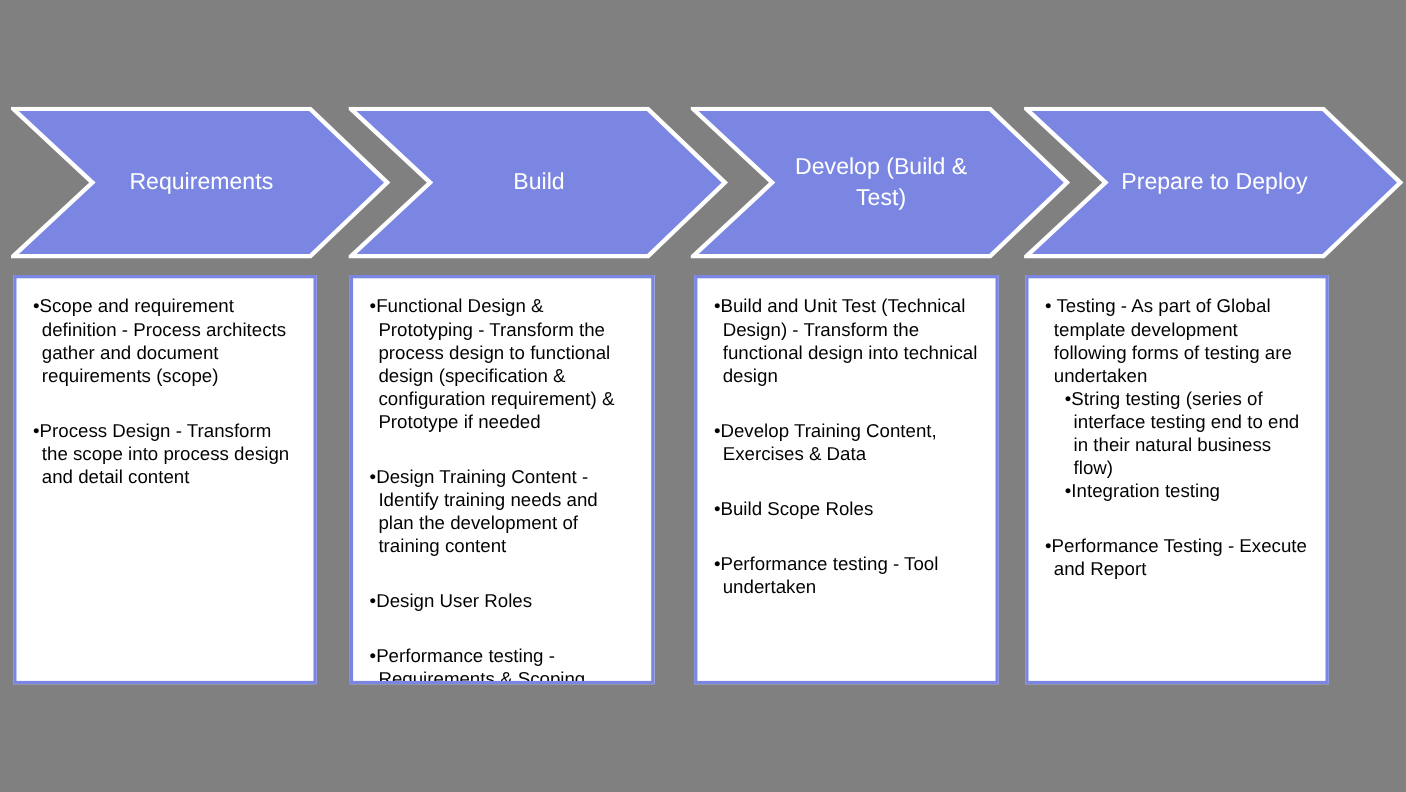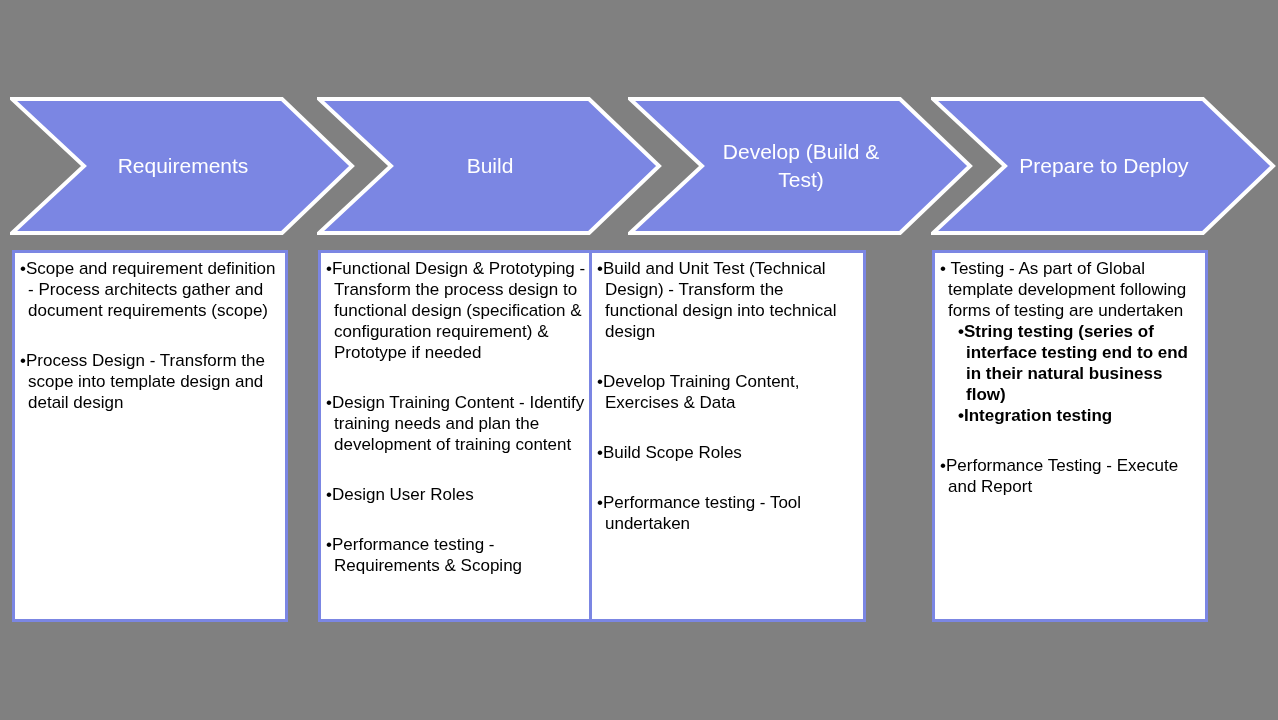--- a/index.html
+++ b/index.html
@@ -60,39 +60,38 @@
     border: 3px solid var(--box-border, #7B86E3);
     box-sizing: border-box;
     color: #000;
     font-size: 17px;
     line-height: 21px;
     padding: 5px 5px;
     overflow: hidden;
   }
   ul.bullets {
     list-style: none;
-    margin: 0;
+    margin: 10px;
     padding: 0;
   }
   .bullets li {
     padding-left: 8px;
     text-indent: -8px;
     margin: 0 0 29px 0;
   }
   .bullets li::before {
     content: "\2022";
   }
   ul.sub {
     list-style: none;
     margin: 0;
     padding: 0 0 0 10px;
   }
   .bullets .sub li {
     margin: 0;
-    font-weight: bold;
   }
 </style>
 </head>
 <body>
 
 <div class="canvas">
 
   <div class="arrow" style="left:10px">
     <svg viewBox="0 0 346 138" preserveAspectRatio="none">
       <polygon class="chev" points="2,2 272,2 342,69 272,136 2,136 74,69"></polygon>
@@ -125,34 +124,34 @@
       <polygon class="chev" points="2,2 272,2 342,69 272,136 2,136 74,69"></polygon>
     </svg>
     <div class="arrow-label">
       <span>Prepare to Deploy</span>
     </div>
   </div>
 
   <div class="box" style="left:12px">
     <ul class="bullets">
       <li><span>Scope and requirement definition - Process architects gather and document requirements (scope)</span></li>
-      <li><span>Process Design - Transform the scope into template design and detail design</span></li>
+      <li><span>Process Design - Transform the scope into process design and detail content</span></li>
     </ul>
   </div>
 
   <div class="box" style="left:318px; width:277px">
     <ul class="bullets">
       <li><span>Functional Design &amp; Prototyping - Transform the process design to functional design (specification &amp; configuration requirement) &amp; Prototype if needed</span></li>
       <li><span>Design Training Content - Identify training needs and plan the development of training content</span></li>
       <li><span>Design User Roles</span></li>
       <li><span>Performance testing - Requirements &amp; Scoping</span></li>
     </ul>
   </div>
 
-  <div class="box" style="left:589px; width:277px">
+  <div class="box" style="left:631px; width:277px">
     <ul class="bullets">
       <li><span>Build and Unit Test (Technical Design) - Transform the functional design into technical design</span></li>
       <li><span>Develop Training Content, Exercises &amp; Data</span></li>
       <li><span>Build Scope Roles</span></li>
       <li><span>Performance testing - Tool undertaken</span></li>
     </ul>
   </div>
 
   <div class="box" style="left:932px">
     <ul class="bullets">

